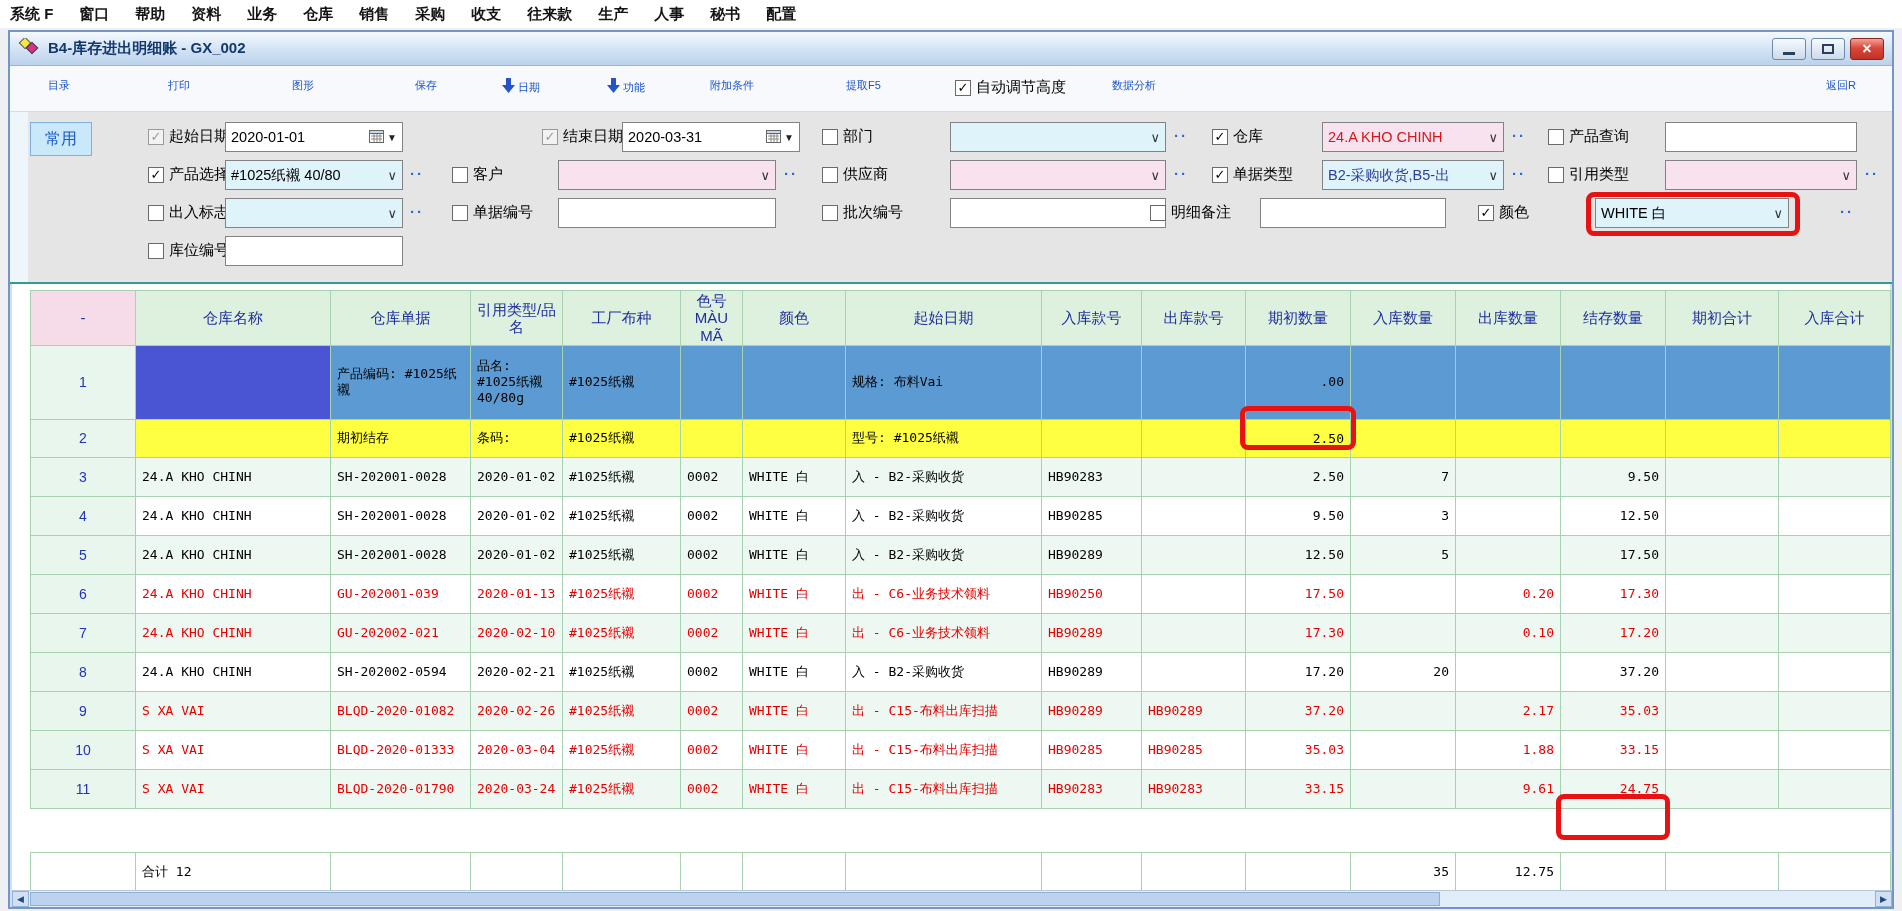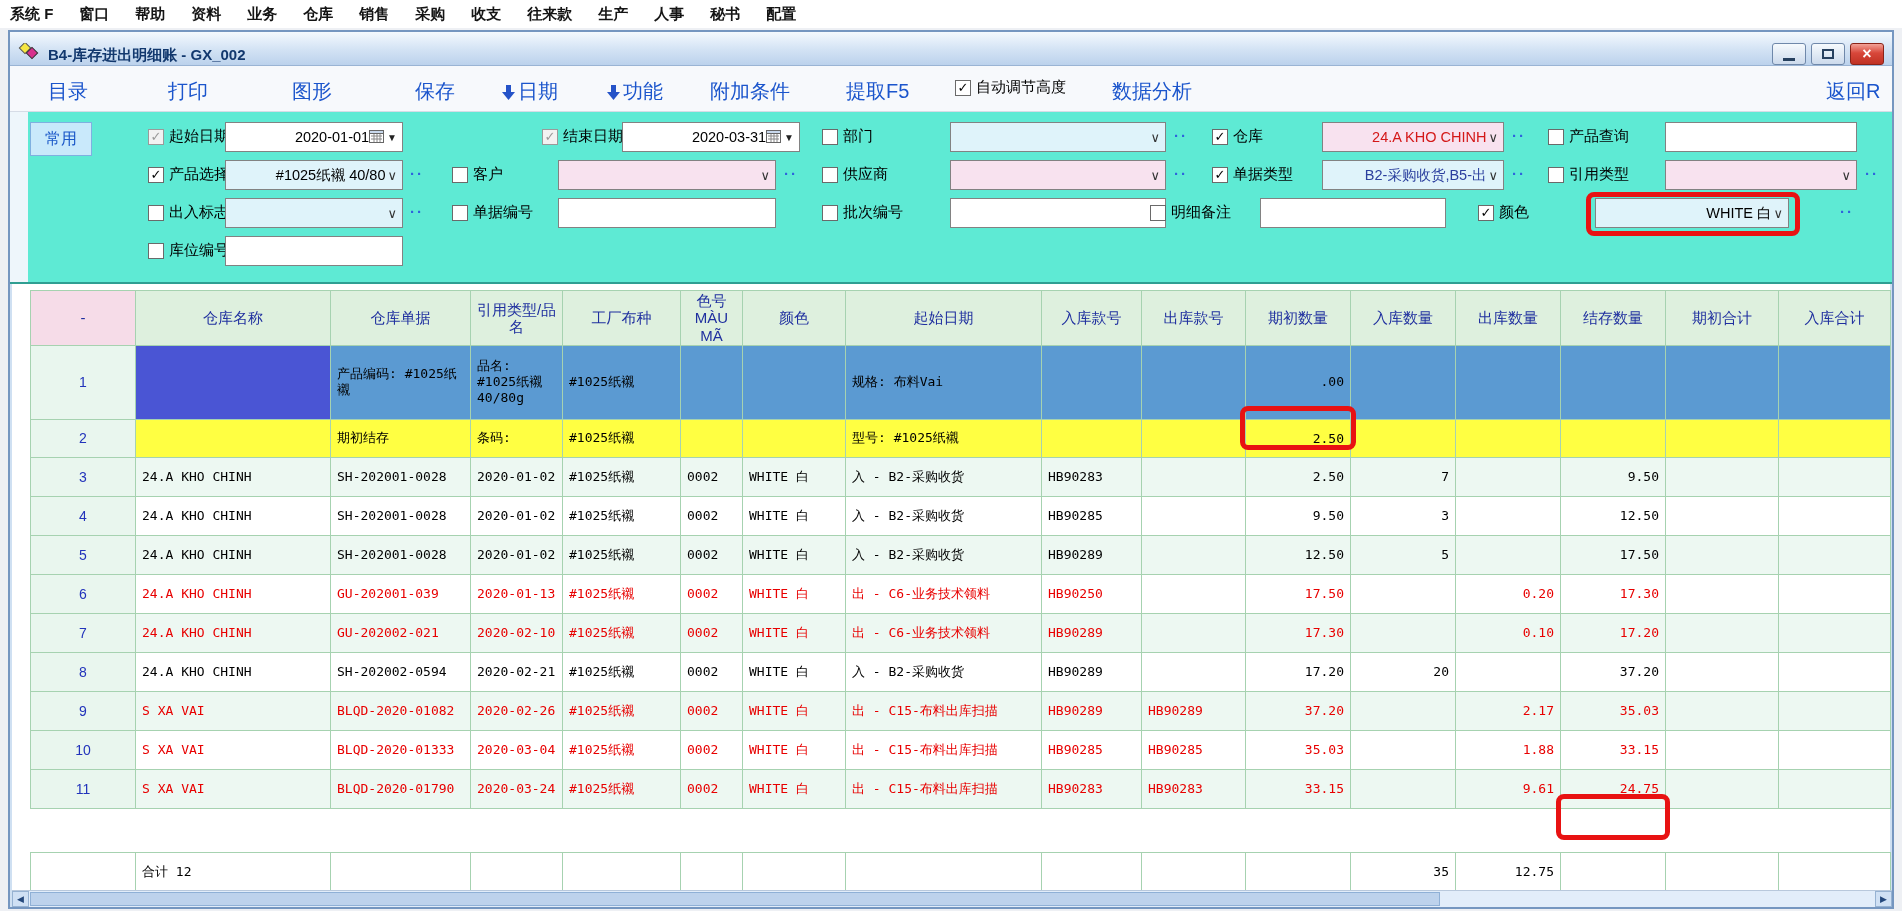--- a/index.html
+++ b/index.html
@@ -15,55 +15,55 @@
     padding-left:10px; font-size:15px; font-weight:600; color:#141414; }
   .menu-item { white-space:nowrap; cursor:default; }
 
   
   .window { position:absolute; left:8px; top:30px; width:1886px; height:879px;
     border:2px solid #7596c0; background:#ffffff;
     box-shadow: inset 2px 0 0 #cfe0f2, inset -2px 0 0 #cfe0f2, inset 0 -2px 0 #cfe0f2; }
 
   .titlebar { position:absolute; left:0; top:0; width:100%; height:34px;
     background:linear-gradient(#f4f9fe,#d2e2f4 55%,#bcd2ec);
-    border-bottom:1px solid #9ab4d4; display:flex; align-items:flex-end; padding:0 8px; }
+    border-bottom:1px solid #9ab4d4; display:flex; align-items:center; padding:0 8px; }
   .title-text { font-size:15px; font-weight:bold; color:#12386e; margin-left:8px; }
   .win-controls { margin-left:auto; display:flex; gap:5px; }
   .win-btn { width:34px; height:22px; border:1px solid #6f88aa; border-radius:3px;
     background:linear-gradient(#f6fafd,#ccdaec); display:flex; align-items:center; justify-content:center; }
   .glyph-min { width:12px; height:3px; background:#27415f; margin-top:10px; }
   .glyph-max { width:12px; height:10px; border:2px solid #27415f; }
   .win-btn.close { background:linear-gradient(#f2a197,#d8473a 45%,#c03224);
     border-color:#8a2318; color:#fff; font-size:16px; font-weight:bold; line-height:1; }
 
   
   .toolbar { position:absolute; left:0; top:34px; width:100%; height:46px;
     background:#f7f9fc; border-bottom:1px solid #d6dce6; }
-  .tb-link { position:absolute; top:12px; font-size:20px; color:#1b55cc; white-space:nowrap; cursor:default; }
+  .tb-link { position:absolute; top:12px; font-size:11px; color:#1b55cc; white-space:nowrap; cursor:default; }
   .tb-link svg { vertical-align:-2px; margin-right:3px; }
   .tb-check { position:absolute; left:945px; top:12px; display:flex; align-items:center; gap:5px;
     font-size:15px; color:#000; }
   .tb-btn { position:absolute; top:7px; height:32px; background:linear-gradient(#fdfdfd,#e9e9e6);
     border:1px solid #9a9a9a; border-radius:2px; font-size:13.5px; color:#111;
     display:flex; align-items:center; justify-content:center; padding:0 8px; white-space:nowrap; }
 
   
   .filterpanel { position:absolute; left:0; top:80px; width:100%; height:172px;
-    background:#5eead4; border-bottom:2px solid #2f9e92; }
+    background:#e5e5e5; border-bottom:2px solid #2f9e92; }
   .left-strip { position:absolute; left:0; top:0; width:18px; height:100%; background:#eef6fb; }
   .common-btn { position:absolute; left:20px; top:10px; width:62px; height:34px;
     background:#c9e9fb; border:1px solid #7fb0e0; color:#1a58c8; font-size:16px;
     display:flex; align-items:center; justify-content:center; }
   .ff { position:absolute; display:flex; align-items:center; gap:5px; font-size:15px; color:#000; white-space:nowrap; }
   .cb { width:16px; height:16px; background:#fff; border:1px solid #6a6a6a; display:inline-flex;
     align-items:center; justify-content:center; font-size:13px; font-weight:bold; color:#000; flex:none; }
   .cb.dis { color:#999; border-color:#9a9a9a; background:#f2f2f2; }
   .ctrl { position:absolute; height:30px; border:1px solid #828282; background:#fff;
     display:flex; align-items:center; font-size:14.5px; padding:0 5px; color:#000; }
-  .ctrl .val { flex:1; overflow:hidden; white-space:nowrap;text-align:right; }
+  .ctrl .val { flex:1; overflow:hidden; white-space:nowrap; }
   .ctrl .dd2 { color:#333; font-size:13px; margin-left:2px; flex:none; }
   .ctrl .dd { font-size:10px; color:#222; margin-left:3px; flex:none; }
   .cyan { background:#dff3fa; } .pink { background:#f8e2ef; }
   .navyval .val { color:#2b3f9e; } .redval .val { color:#d41818; }
   .dots { position:absolute; color:#2f62dd; font-weight:bold; font-size:15px; letter-spacing:2px; cursor:default; }
 
   
   .grid { position:absolute; left:20px; border-collapse:collapse; table-layout:fixed; width:1860px;
     font-family:"DejaVu Sans Mono","Liberation Mono",monospace; }
   .grid th { height:46px; background:#def0de; color:#1f2f9f; font-size:15px; font-weight:normal;

